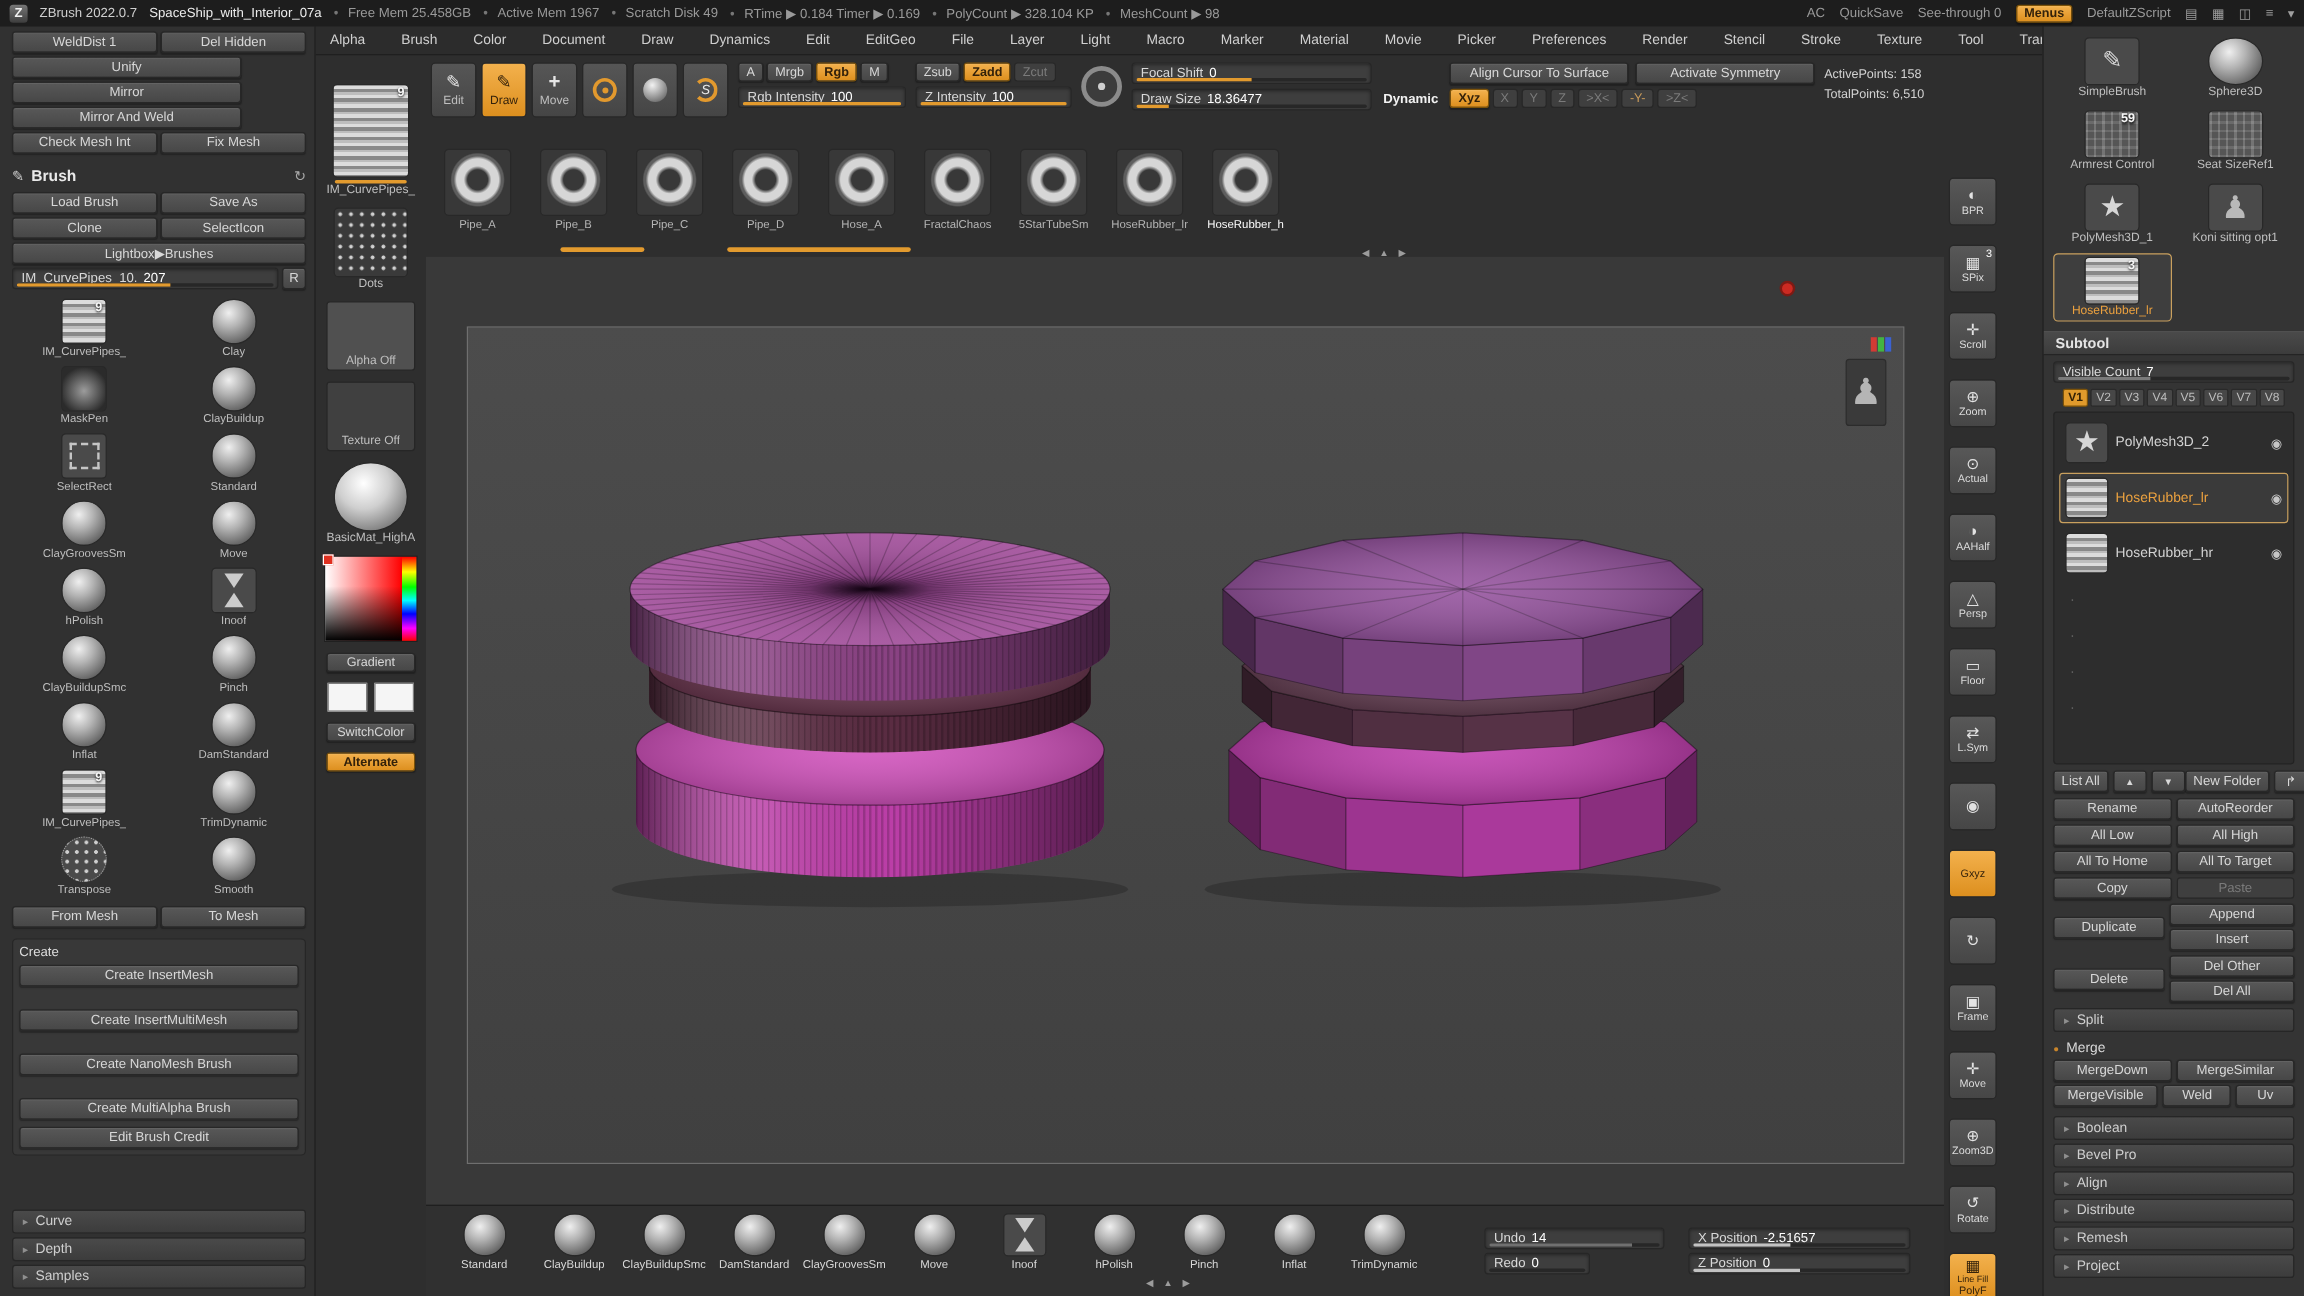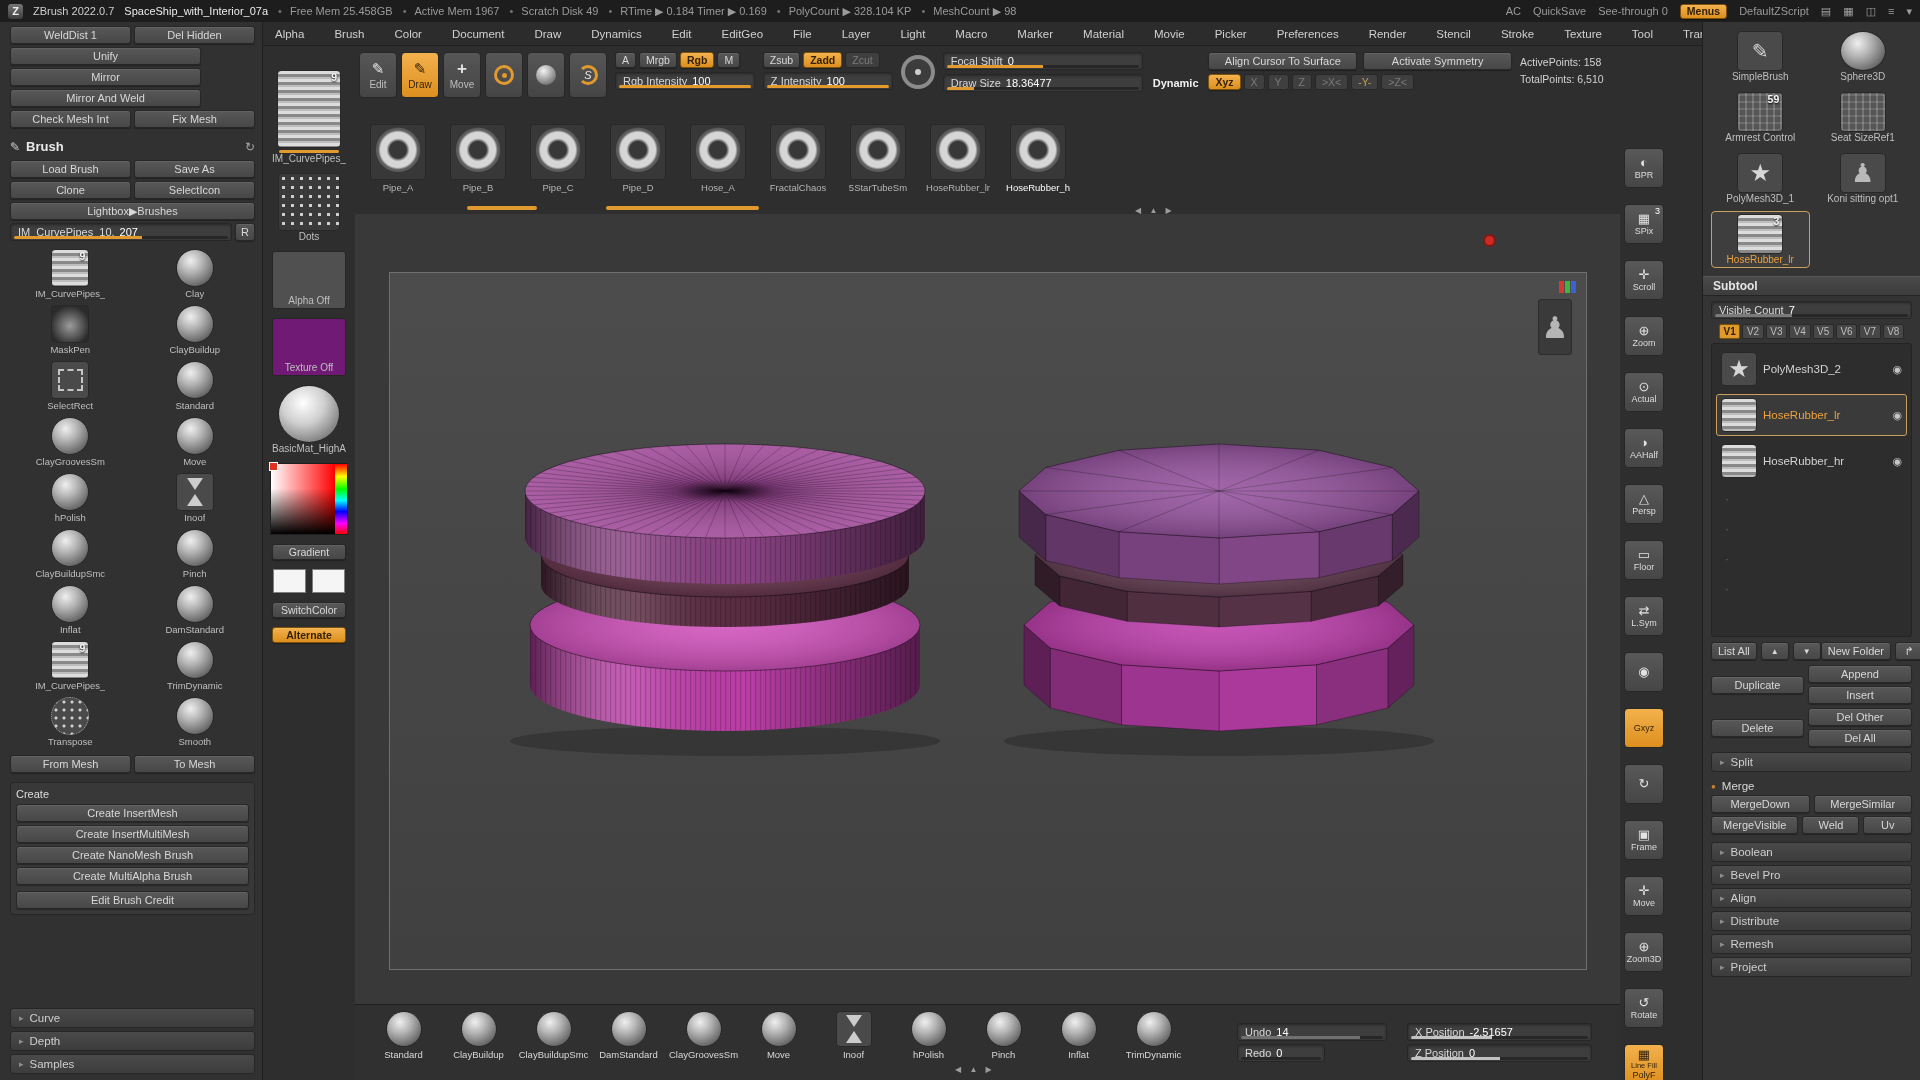--- a/index.html
+++ b/index.html
@@ -63,31 +63,31 @@
 .pal-title{font-size:13px;font-weight:bold;color:#e9e9e9;flex:1}
 .pal-refresh::before{content:"↻";color:#a9a9a9;font-size:12px}
 .bgrid{display:flex;gap:4px;margin-top:5px}
 .bcol{flex:1;display:flex;flex-direction:column;gap:2px}
 .bcell{display:flex;flex-direction:column;align-items:center;height:54px}
 .bthumb{width:38px;height:38px}
 .bcell .lbl{margin-top:1px;font-size:9.5px}
 .create-box{margin-top:6px;background:#383838;border:1px solid #262626;border-radius:4px;padding:5px}
 .create-box .hd{font-size:11px;color:#dedede;margin-bottom:4px}
 .grid2{display:grid;grid-template-columns:1fr 1fr;gap:3px}
-.stack3{display:grid;gap:3px}
+.stack3{display:grid;gap:19px}
 .tray-bottom{margin-top:auto;display:flex;flex-direction:column;gap:3px;padding-bottom:2px}
 
 #left-shelf{position:absolute;left:263px;top:46px;width:92px;height:958px;display:flex;flex-direction:column;align-items:center;gap:9px;padding-top:24px}
 .lscell{display:flex;flex-direction:column;align-items:center;width:86px}
 .bigthumb{width:64px;height:78px}
 .big2{width:62px;height:58px}
 .obar{width:60px;height:3px;background:#e29a2e;margin-top:2px;border-radius:2px}
 .sq{width:74px;height:58px;border:1px solid #262626;border-radius:3px;display:flex;align-items:flex-end;justify-content:center;padding-bottom:2px}
 .sq.alpha{background:#505050}
-.sq.tex{background:#701a75}
+.sq.tex{background:#404040}
 .picker{position:relative;width:78px;height:72px;border:1px solid #202020}
 .pk-main{position:absolute;left:0;top:0;width:64px;height:70px;background:linear-gradient(to top,#000,rgba(0,0,0,0) 65%),linear-gradient(to right,#ffffff,#ff0000)}
 .pk-hue{position:absolute;right:0;top:0;width:12px;height:70px;background:linear-gradient(180deg,#f00,#ff0 18%,#0f0 36%,#0ff 52%,#00f 68%,#f0f 85%,#f00)}
 .pk-sel{position:absolute;left:-2px;top:-2px;width:9px;height:9px;background:#e03020;border:1px solid #fff}
 .swatch{width:33px;height:24px;background:#f5f5f5;border:1px solid #7e7e7e}
 
 #top-shelf{position:absolute;left:355px;top:46px;width:1265px;height:76px;display:flex;align-items:flex-start;gap:8px;padding:6px 0 0 4px}
 .tsicon{width:38px;height:46px;display:flex;flex-direction:column;align-items:center;justify-content:center;gap:2px;background:linear-gradient(#565656,#454545);border:1px solid #272727;border-radius:4px}
 .tsicon.active{background:linear-gradient(#f3b14d,#dd8f1e)}
 .tsicon .ig{font-size:15px;color:#e6e6e6;line-height:16px}
@@ -982,20 +982,30 @@
         <div class="btn sm ib up"></div>
         <div class="btn sm ib down"></div>
       </div>
       <div class="row">
         <div class="btn sm grow">New Folder</div>
         <div class="btn sm ib fin"></div>
         <div class="btn sm ib fout"></div>
       </div>
     </div>
 
+    <div class="rpgrid">
+      <div class="btn sm">Rename</div>
+        <div class="btn sm">AutoReorder</div>
+        <div class="btn sm">All Low</div>
+        <div class="btn sm">All High</div>
+        <div class="btn sm">All To Home</div>
+        <div class="btn sm">All To Target</div>
+        <div class="btn sm">Copy</div>
+        <div class="btn sm disabled">Paste</div>
+    </div>
 
     <div class="duprow">
       <div class="btn sm grow">Duplicate</div>
       <div class="col w104">
         <div class="btn sm">Append</div>
         <div class="btn sm">Insert</div>
       </div>
     </div>
     <div class="duprow">
       <div class="btn sm grow">Delete</div>

